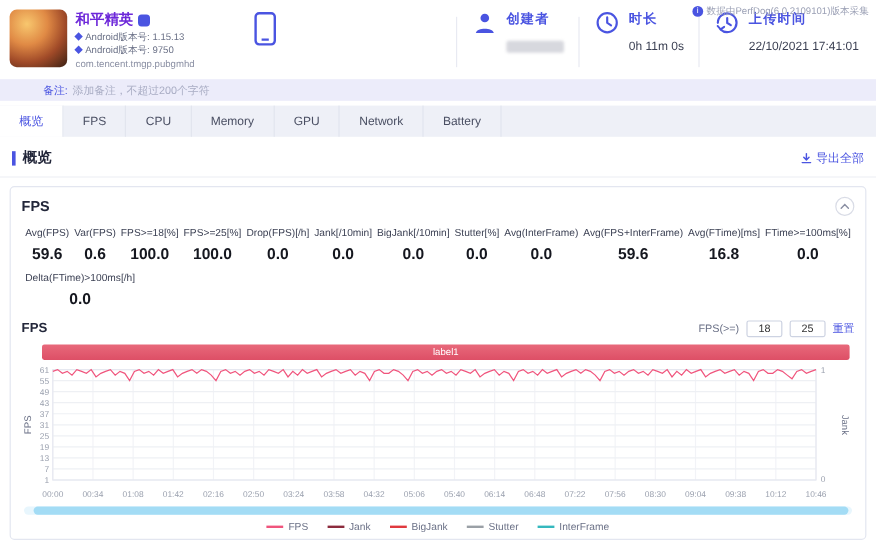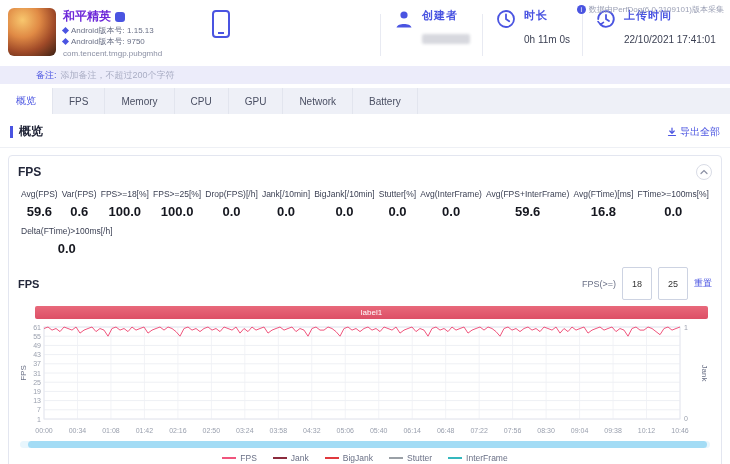--- a/index.html
+++ b/index.html
@@ -64,21 +64,21 @@
 
   .stats{display:flex;justify-content:space-between;padding:9px 3px 0;}
   .stats.row2{justify-content:flex-start;padding:7px 3px 0;}
   .stat{text-align:center;}
   .s-label{font-size:8.5px;color:#3c4154;white-space:nowrap;}
   .s-value{font-size:13px;font-weight:bold;color:#15171f;margin-top:5px;}
 
   .chart-head{display:flex;justify-content:space-between;align-items:center;margin-top:11px;}
   .chart-title{font-size:11px;font-weight:bold;color:#23273a;}
   .controls{display:flex;align-items:center;gap:6px;font-size:9px;color:#6a7086;}
-  .controls input{width:30px;height:33px;border:1px solid #cdd3e2;border-radius:2px;font-size:9px;text-align:center;color:#333;font-family:inherit;background:#fff;}
+  .controls input{width:30px;height:14px;border:1px solid #cdd3e2;border-radius:2px;font-size:9px;text-align:center;color:#333;font-family:inherit;background:#fff;}
   .reset-link{color:var(--accent);cursor:pointer;}
 
   .banner{margin:6px 4px 2px 17px;height:13px;background:linear-gradient(180deg,#e8697b,var(--banner));border-radius:2px;color:#fff;font-size:8px;display:flex;align-items:center;justify-content:center;}
 
   .scrollbar{height:7px;margin:2px 2px 0;background:#e8f6fd;border-radius:4px;position:relative;}
   .scroll-thumb{position:absolute;left:8px;right:3px;top:0;height:7px;background:var(--scroll);border-radius:4px;cursor:grab;}
 
   .legend{display:flex;justify-content:center;gap:16px;margin-top:5px;align-items:center;}
   .legend-item{display:flex;align-items:center;gap:4px;font-size:8.5px;color:#6a7086;}
   .legend-line{width:14px;height:2px;display:inline-block;}
@@ -170,22 +170,22 @@
   </header>
 
   <div class="note-bar">
     <span class="note-label">备注:</span>
     <span class="note-text">添加备注，不超过200个字符</span>
   </div>
 
   <nav class="tabbar" id="tabbar">
       <div class="tab active">概览</div>
       <div class="tab">FPS</div>
+      <div class="tab">CPU</div>
       <div class="tab">Memory</div>
-      <div class="tab">CPU</div>
       <div class="tab">GPU</div>
       <div class="tab">Network</div>
       <div class="tab">Battery</div>
     </nav>
 
   <div class="section-head">
     <div class="sec-title">
       <span class="sec-bar"></span>
       <span>概览</span>
     </div>

